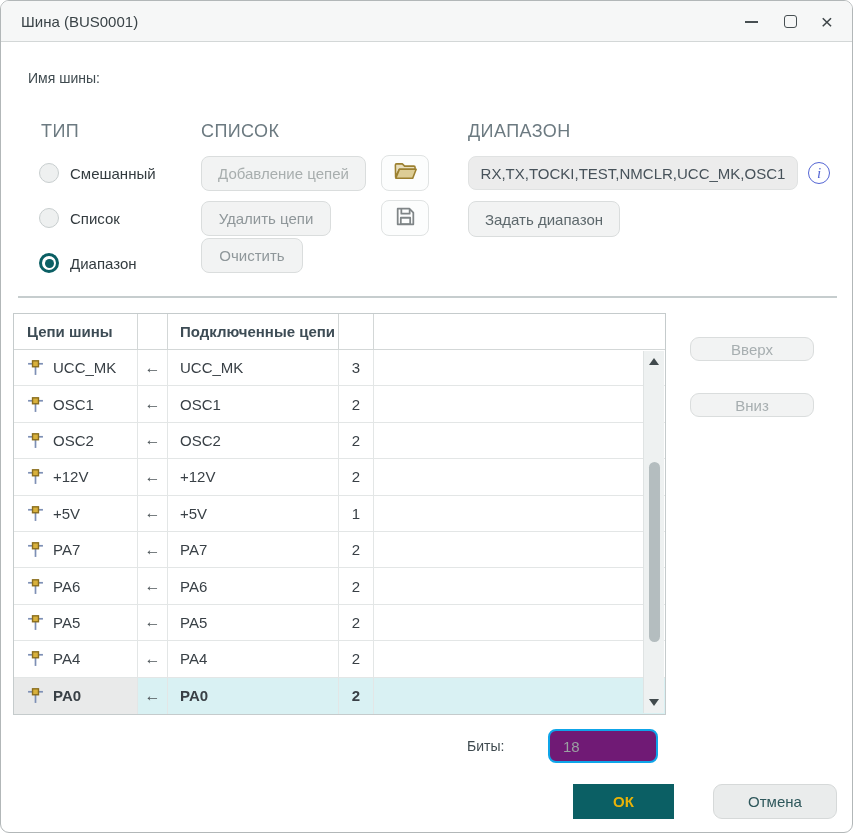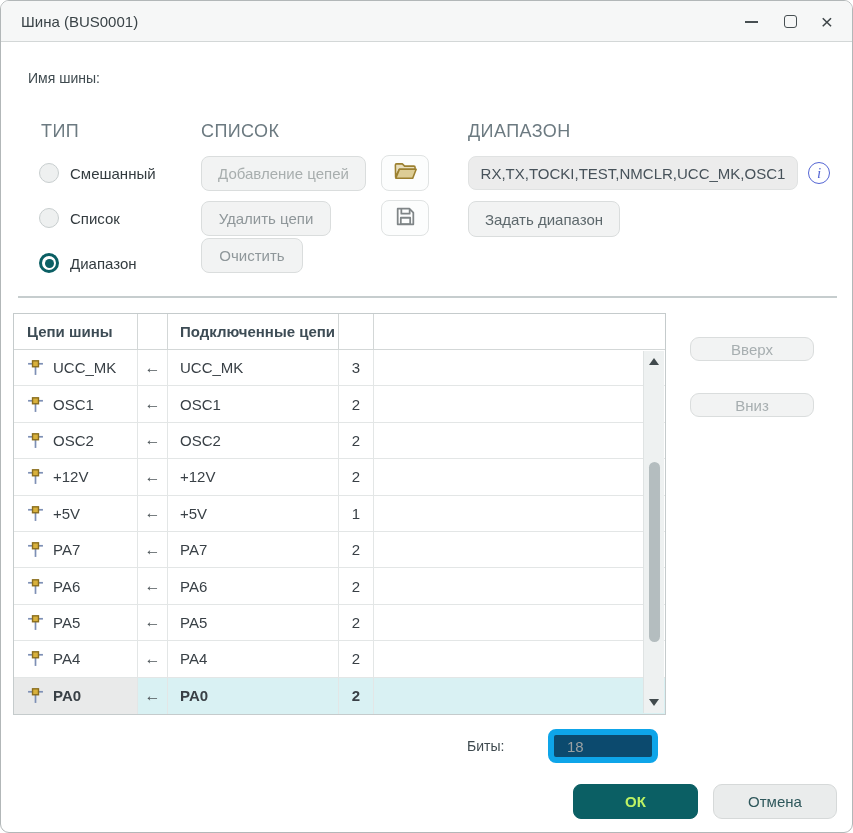--- a/index.html
+++ b/index.html
@@ -79,24 +79,24 @@
   .tri-up{position:absolute;top:7px;left:50%;transform:translateX(-50%);width:0;height:0;
           border-left:5.5px solid transparent;border-right:5.5px solid transparent;
           border-bottom:7px solid #414a4d;}
   .tri-down{position:absolute;bottom:7px;left:50%;transform:translateX(-50%);width:0;height:0;
           border-left:5.5px solid transparent;border-right:5.5px solid transparent;
           border-top:7px solid #414a4d;}
   .thumb{position:absolute;left:4.5px;top:111px;width:11px;height:180px;border-radius:5.5px;
          background:#b4bdbf;}
   
   .side-btn{left:689px;width:124px;height:24px;border-radius:9px;color:#a7aeb0;}
-  #bits-input{left:547px;top:728px;width:110px;height:34px;background:#0c4a6e;
-              border:6px solid #0ea5e9;color:#9aa0a2;}
-  .ok-btn{position:absolute;left:572px;top:783px;width:125px;height:35px;border-radius:8px;
-          background:var(--accent);border:1px solid var(--accent);color:#bef264;font-size:15px;
+  #bits-input{left:547px;top:728px;width:110px;height:34px;background:#701a75;
+              border:2px solid #0ea5e9;color:#9aa0a2;}
+  .ok-btn{position:absolute;left:572px;top:783px;width:101px;height:35px;border-radius:0;
+          background:var(--accent);border:1px solid var(--accent);color:#eab308;font-size:15px;
           font-weight:700;display:flex;align-items:center;justify-content:center;}
   .cancel-btn{position:absolute;left:712px;top:783px;width:124px;height:35px;border-radius:9px;
           background:#eaecec;border:1px solid #d6d9d9;color:#2e575b;font-size:15px;
           display:flex;align-items:center;justify-content:center;}
 </style>
 </head>
 <body>
 
 <div class="dialog">
 

